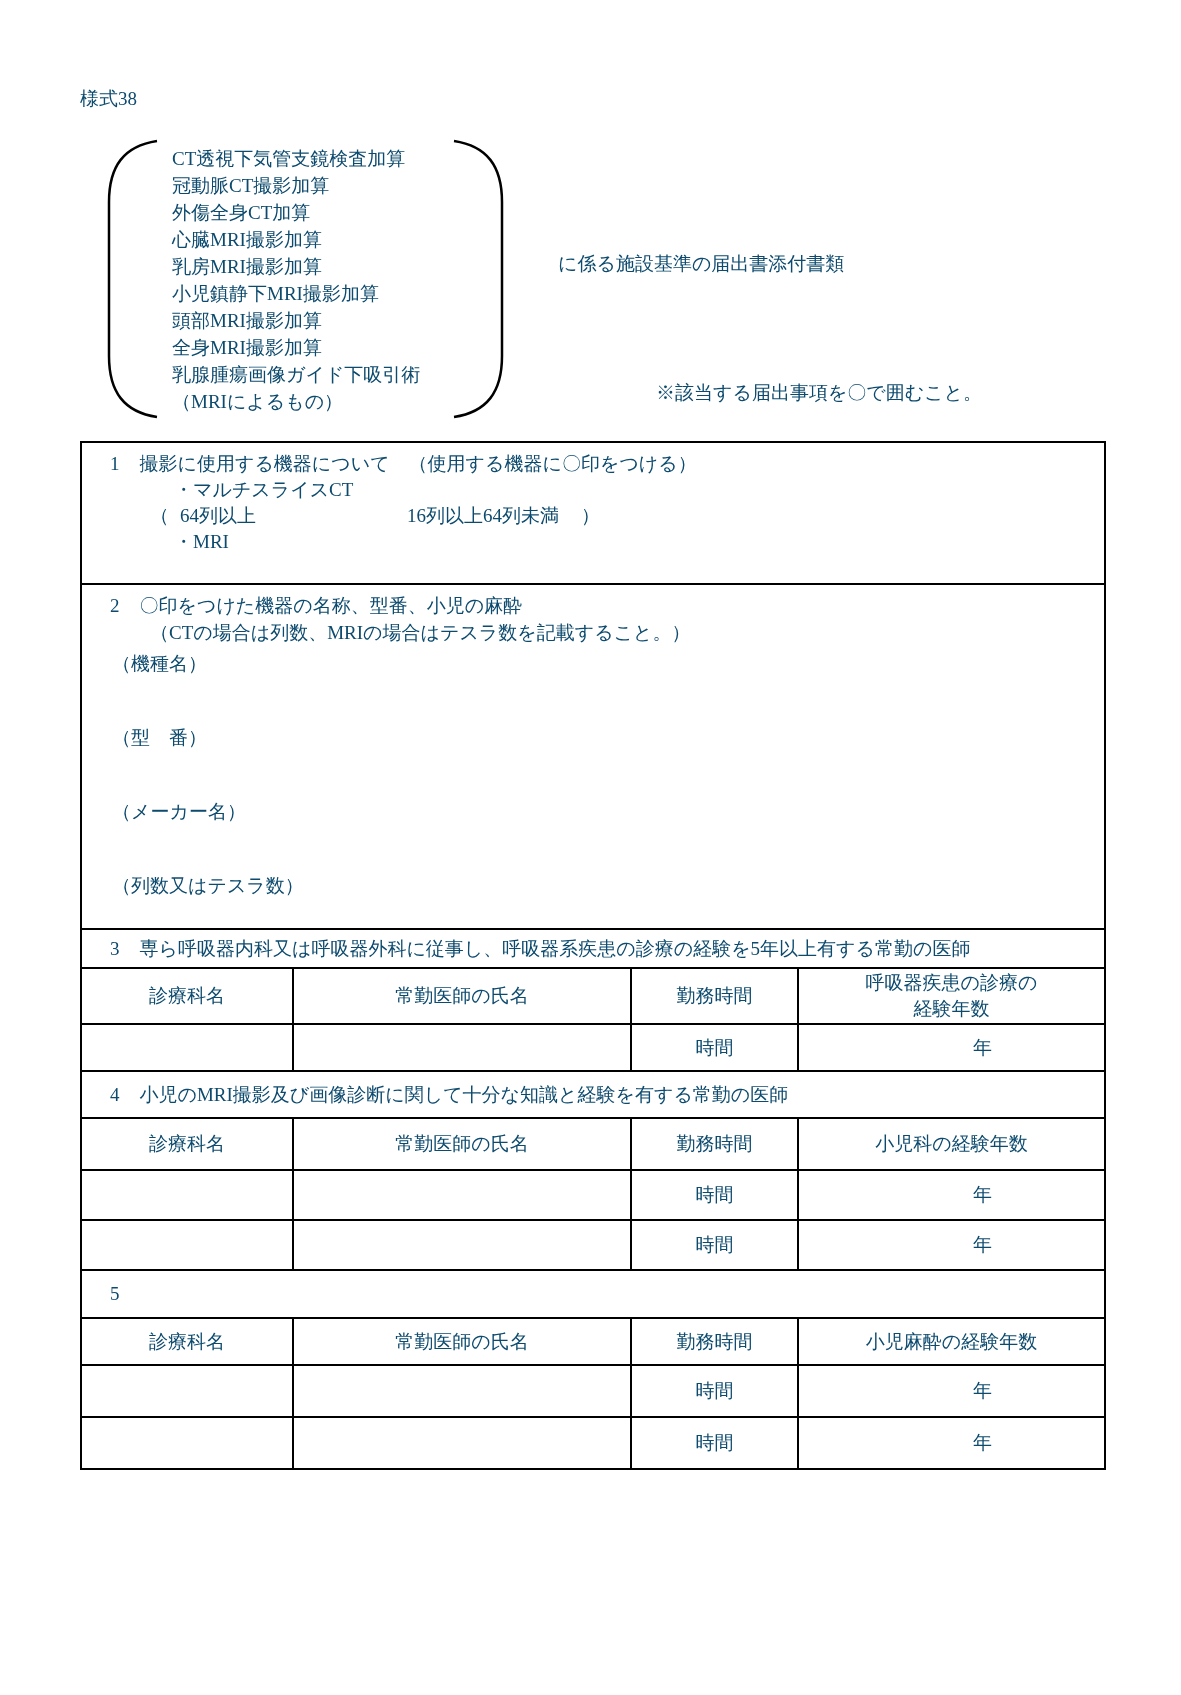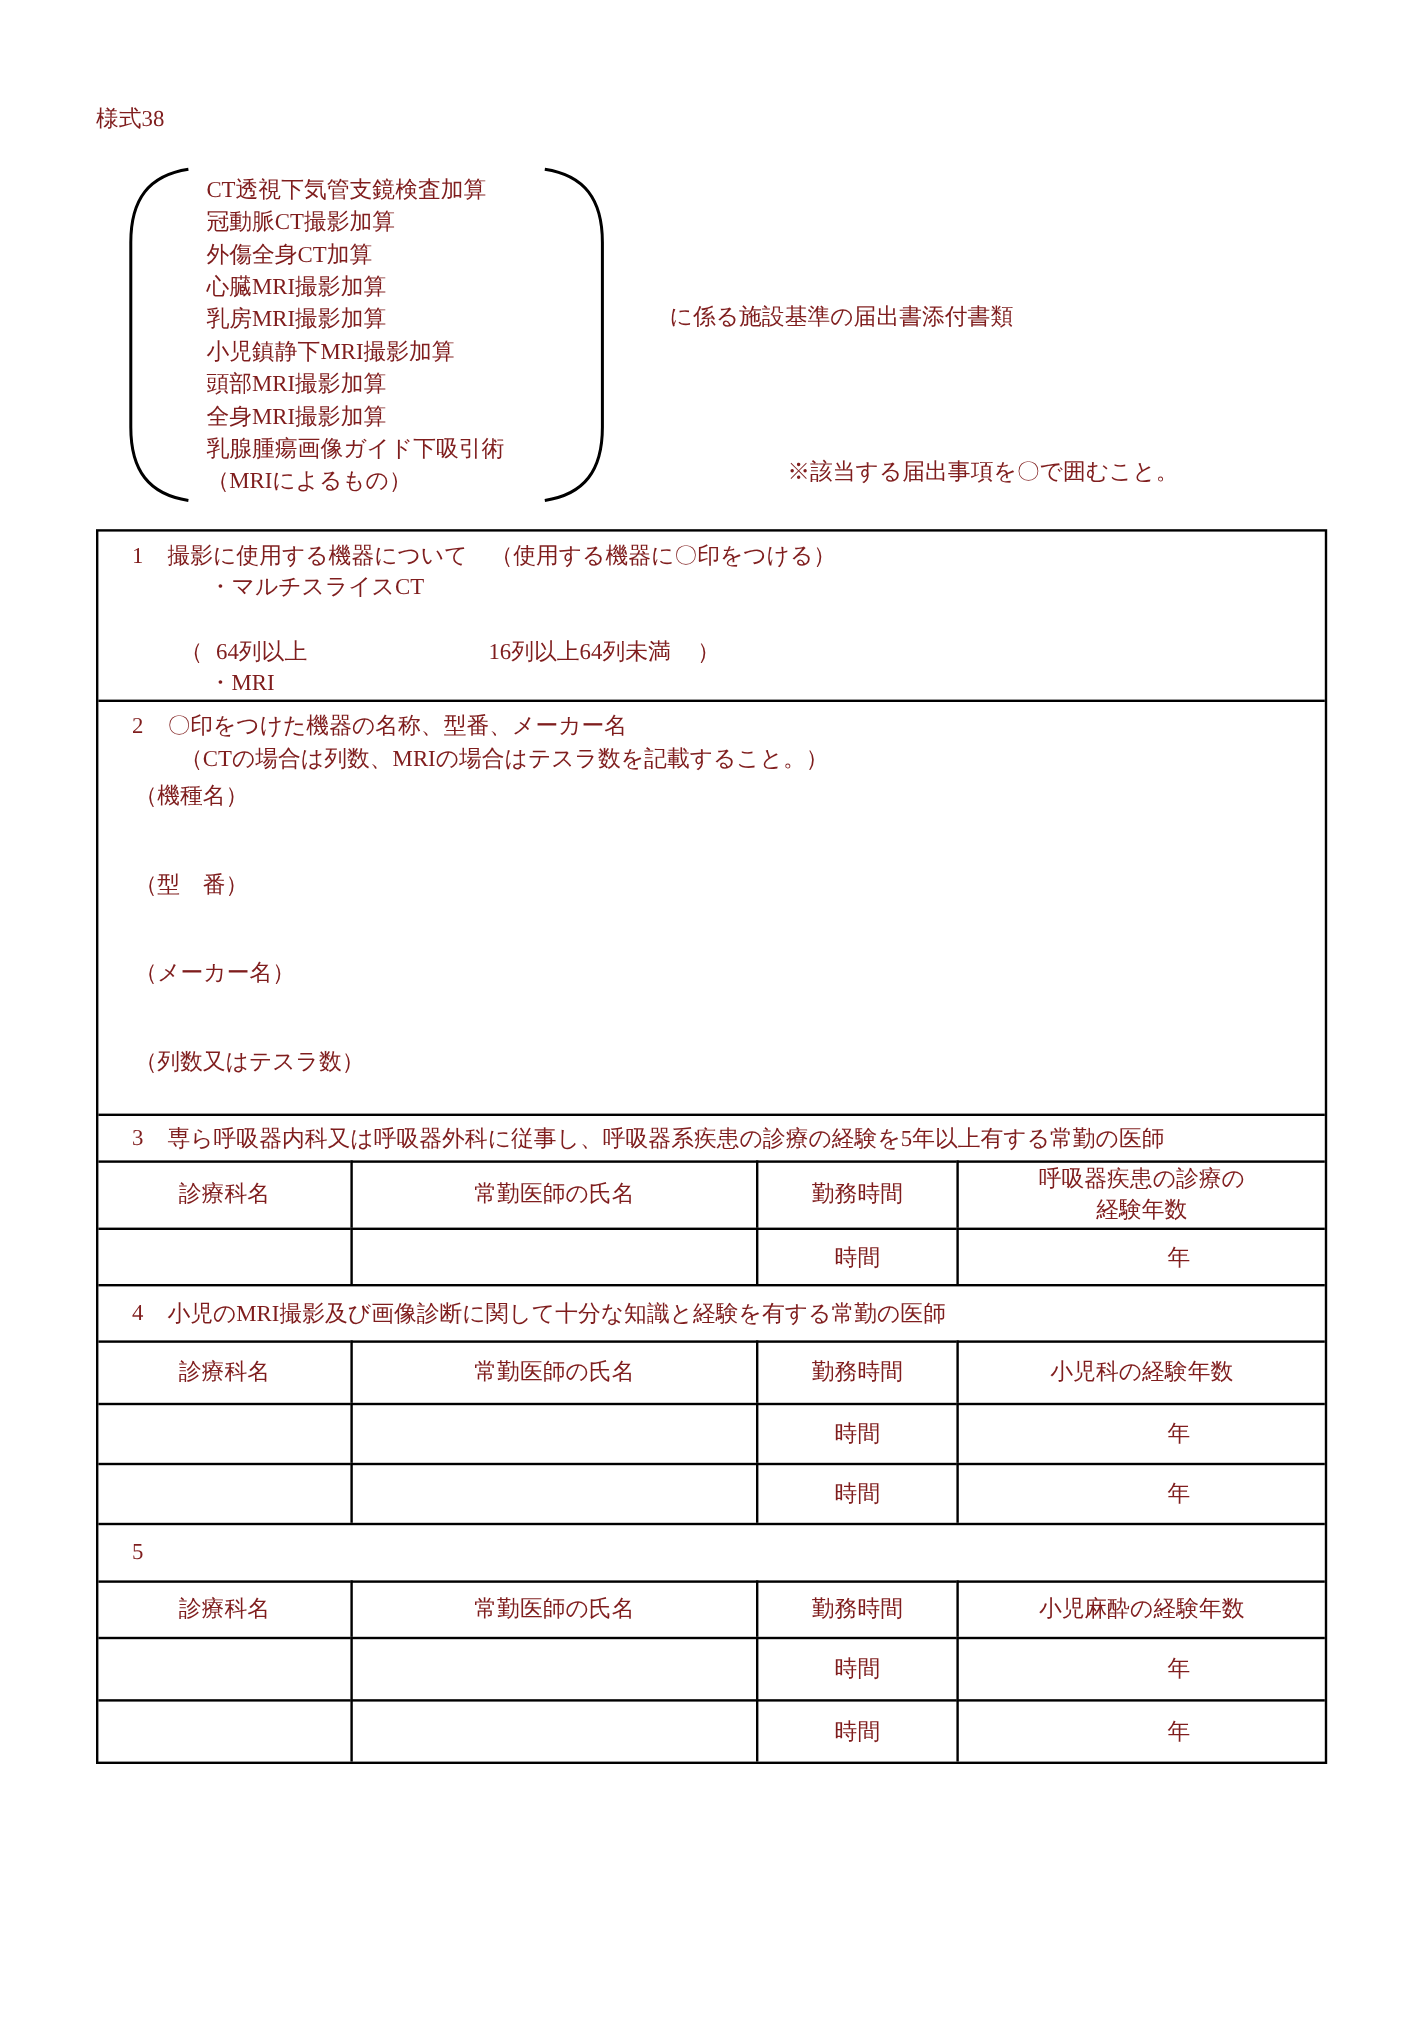--- a/index.html
+++ b/index.html
@@ -3,21 +3,21 @@
 <meta charset="utf-8">
 <style>
   * { margin:0; padding:0; box-sizing:border-box; }
   html,body { background:#888; }
   .page {
     position:relative;
     width:1181px; height:1695px;
     margin:0 auto;
     background:#ffffff;
     font-family:"Liberation Serif","DejaVu Serif",serif;
-    color:#7f1d1d;
+    color:#0c4a6e;
     font-size:19px;
     overflow:hidden;
   }
   .form-number { position:absolute; left:80px; top:86px; }
 
   .bracket { position:absolute; }
   .bracket-left  { left:102px; top:138px; }
   .bracket-right { left:451px; top:138px; }
 
   .procedures { position:absolute; left:172px; top:145px; line-height:27px; }
@@ -33,21 +33,21 @@
   .sec-title { padding-left:28px; }
   .sec-num { display:inline-block; margin-right:20px; }
 
   
   .sec1 { height:140px; padding-top:7px; }
   .sec1 .sec-title { line-height:27px; }
   .s1-label { padding-left:92px; line-height:26px; }
   .s1-opts  { padding-left:68px; line-height:26px; }
   .po { display:inline-block; width:30px; }
   .opt1 { display:inline-block; }
-  .w1 { width:227px;margin-top:28px; }
+  .w1 { width:227px; }
   .w2 { width:237px; }
   .pc { display:inline-block; margin-left:22px; }
 
   
   .sec2 { height:345px; padding-top:7px; }
   .sec2 .sec-title { line-height:27px; }
   .s2-subtitle { padding-left:68px; line-height:27px; }
   .s2-field { margin-top:4px; }
   .s2-label { padding-left:30px; line-height:27px; }
   .s2-value { height:43px; }
@@ -115,21 +115,21 @@
       </div>
       <div class="s1-label">・マルチスライスCT</div>
       <div class="s1-opts">
         <span class="po">（</span><span class="opt1 w1">64列以上</span><span>16列以上64列未満</span><span class="pc">）</span>
       </div>
       <div class="s1-label">・MRI</div>
     </div>
 
     <div class="sec sec2">
       <div class="sec-title">
-        <span class="sec-num">2</span><span>〇印をつけた機器の名称、型番、メーカー名</span>
+        <span class="sec-num">2</span><span>〇印をつけた機器の名称、型番、小児の麻酔</span>
       </div>
       <div class="s2-subtitle">（CTの場合は列数、MRIの場合はテスラ数を記載すること。）</div>
 
       <div class="s2-field">
         <div class="s2-label">（機種名）</div>
         <div class="s2-value"></div>
       </div>
       <div class="s2-field">
         <div class="s2-label">（型　番）</div>
         <div class="s2-value"></div>

